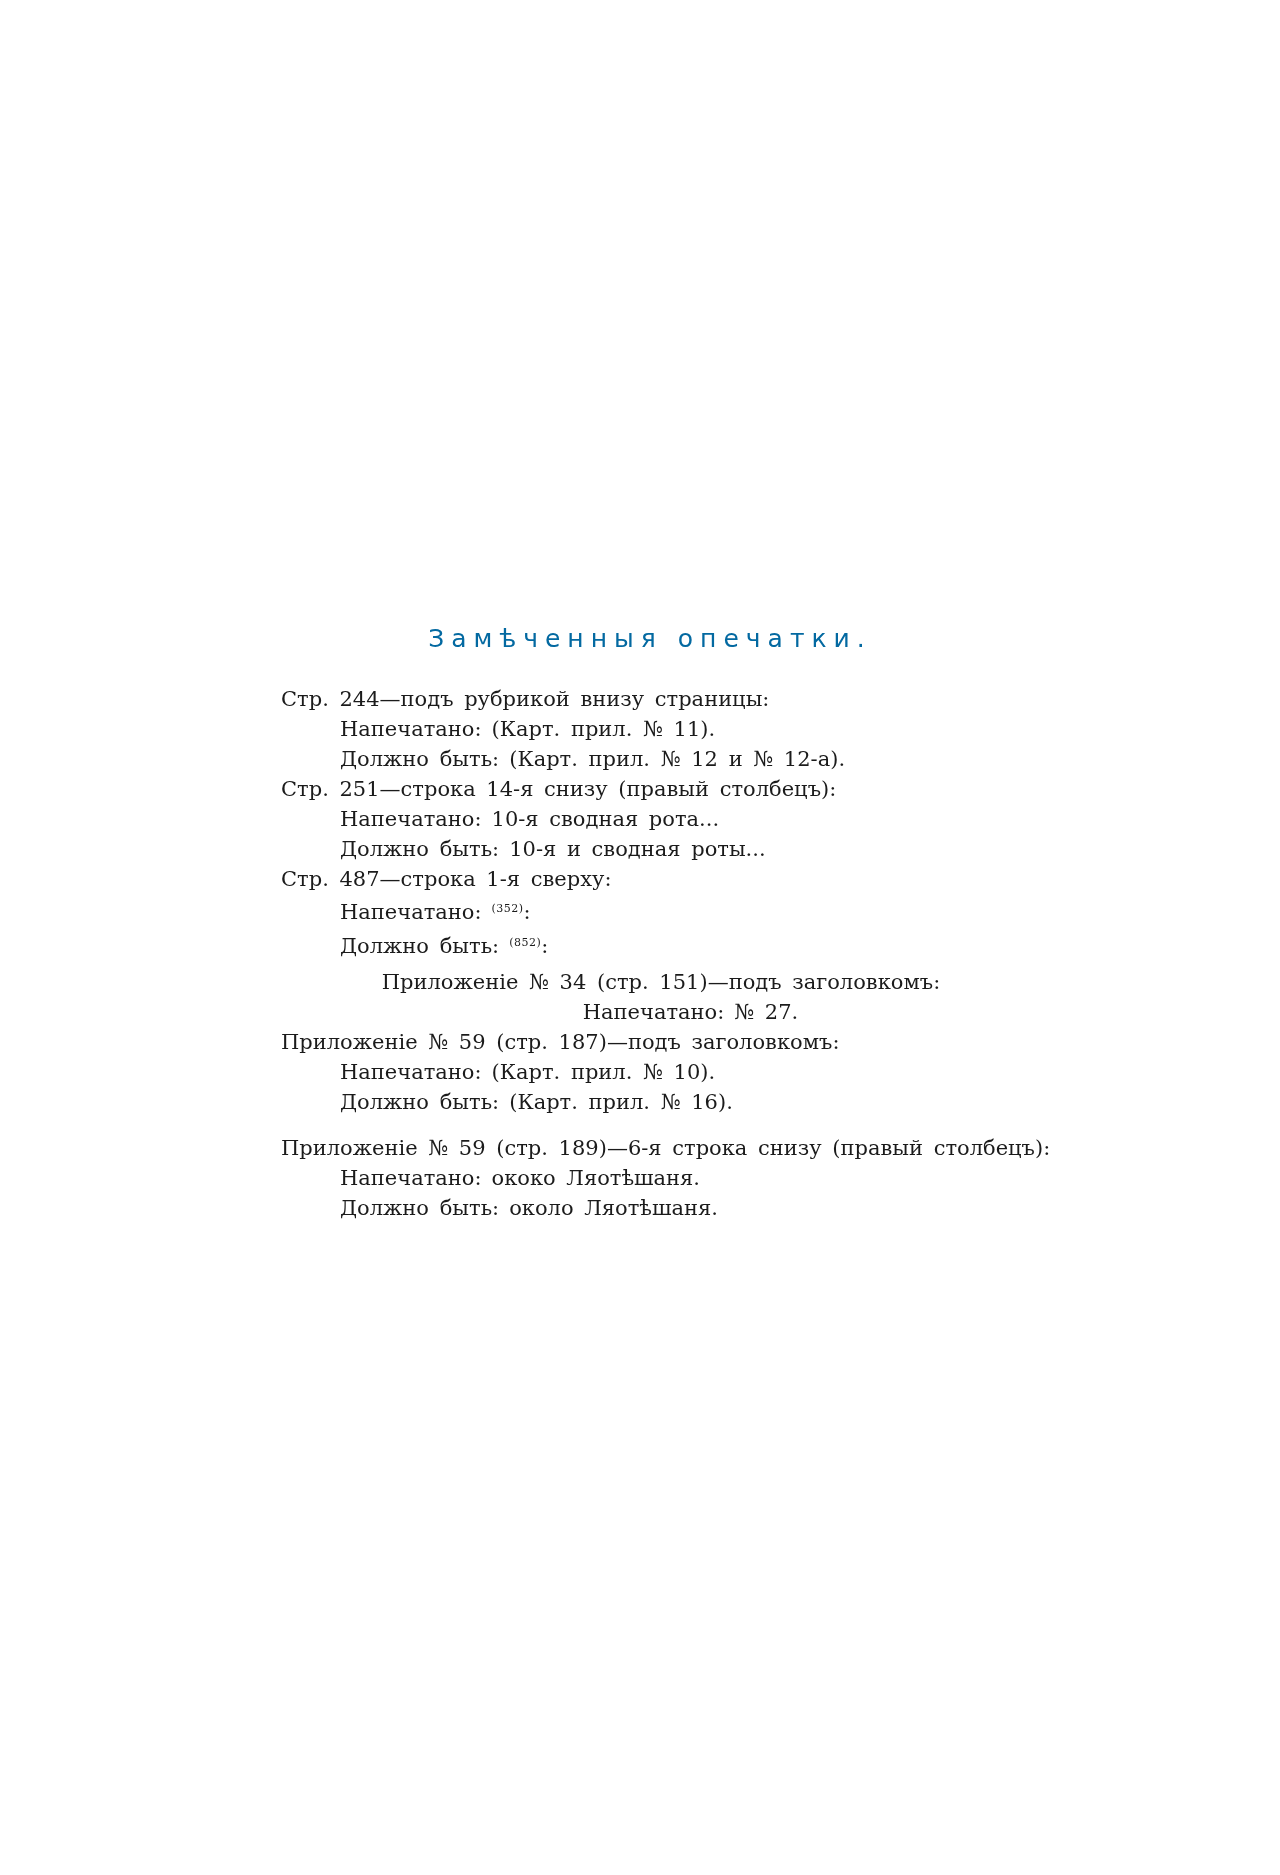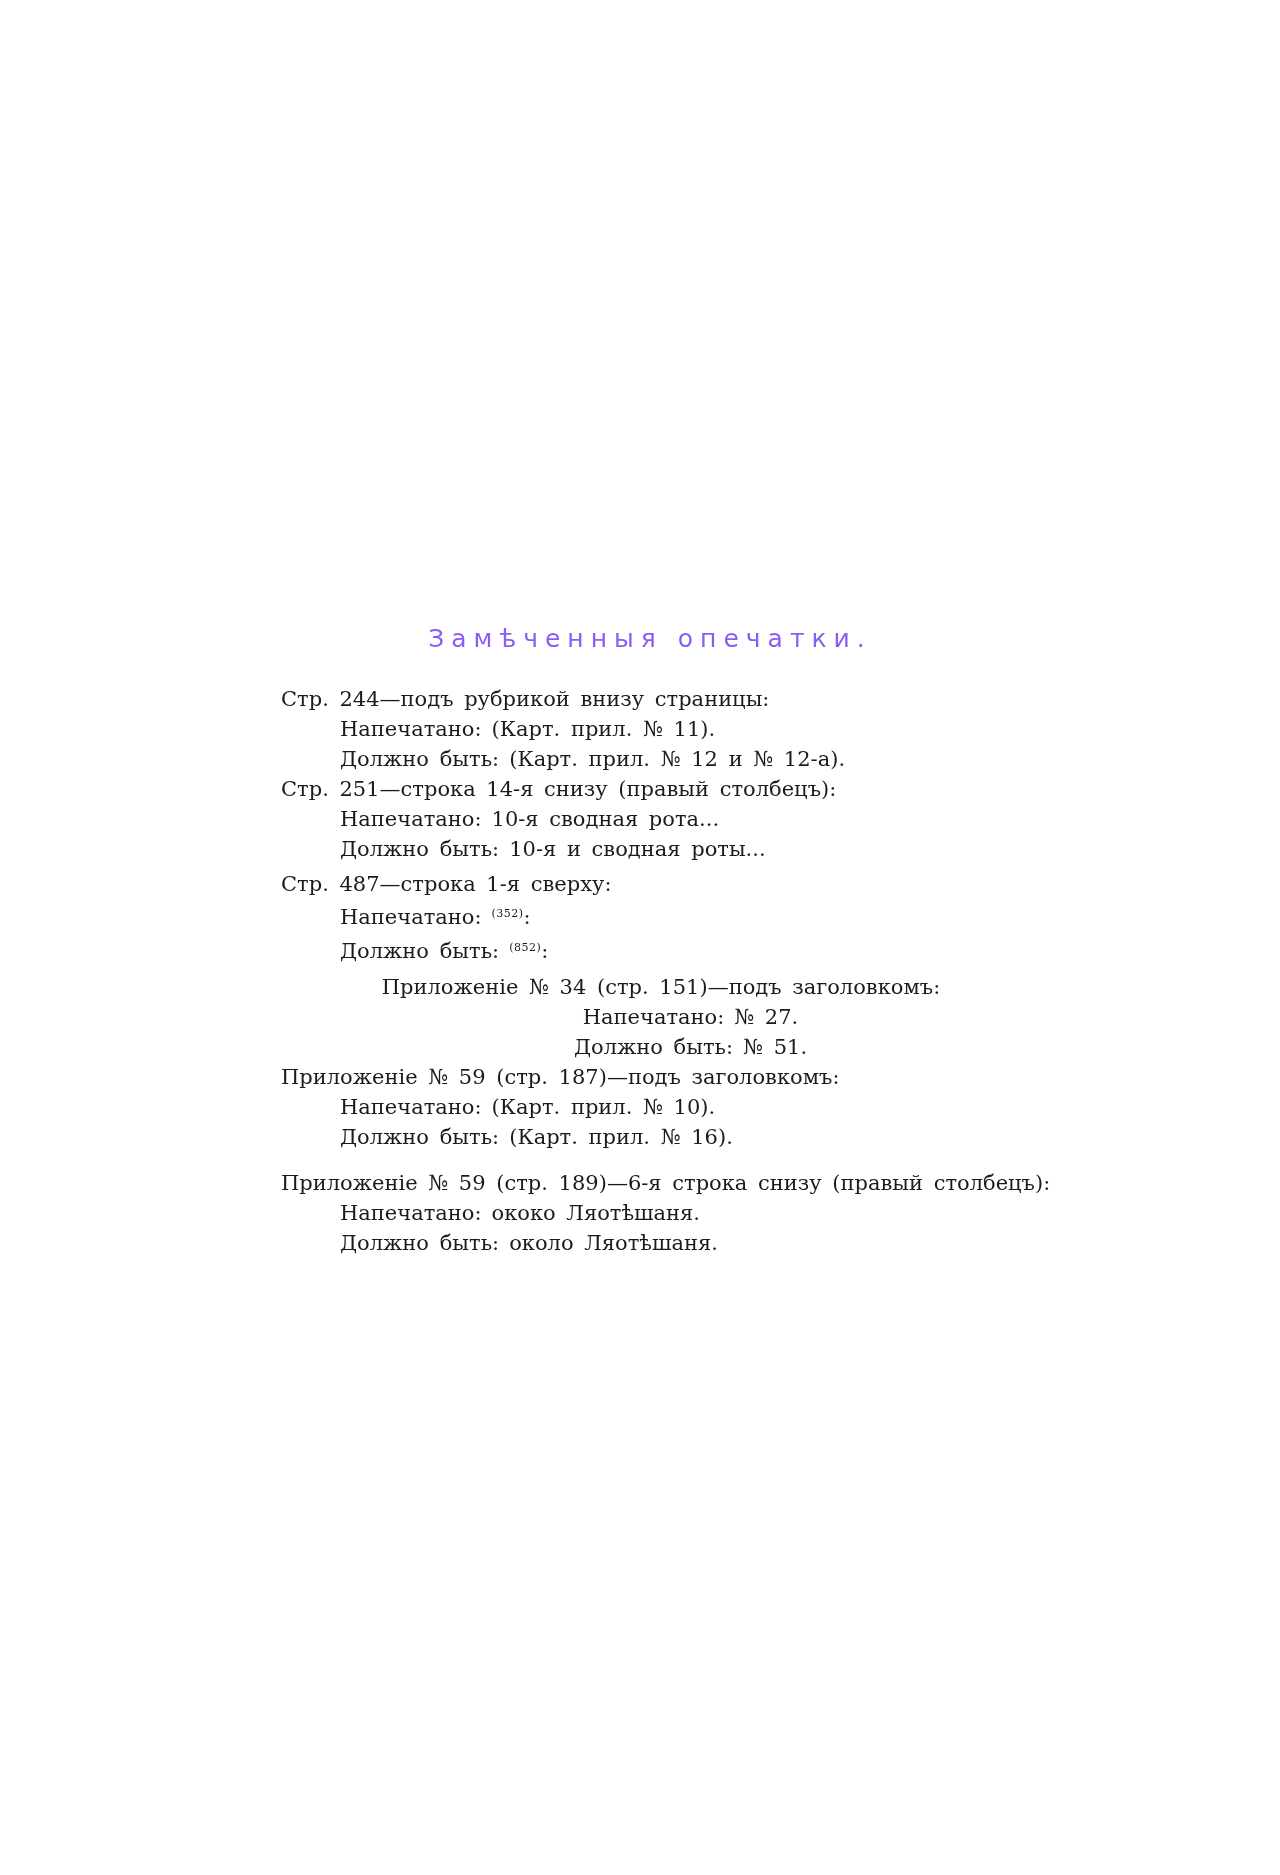--- a/index.html
+++ b/index.html
@@ -21,41 +21,41 @@
   .title {
     position: absolute;
     left: 280px;
     top: 624px;
     width: 740px;
     text-align: center;
     font-family: "DejaVu Sans", sans-serif;
     font-size: 25px;
     font-weight: 500;
     letter-spacing: 7px;
-    color: #8b5cf6;
+    color: #0369a1;
     white-space: nowrap;
   }
   .content {
     position: absolute;
     left: 281px;
     top: 684px;
     width: 760px;
     font-size: 21px;
     word-spacing: 4px;
   }
   .line {
     line-height: 30px;
     height: 30px;
     white-space: nowrap;
   }
   .ind { padding-left: 59px; }
   .lbl {
     margin-right: 10px;
   }
-  .e2 { margin-top: 5px; }
+  .e2 { }
   .e2 .should-line { margin-top: 4px; }
   .e3 { margin-top: 9px; text-align: center; }
   .e5 { margin-top: 16px; }
   sup.fnref {
     font-size: 11px;
     vertical-align: 7px;
     letter-spacing: 0.5px;
   }
   .tail { font-size: 21px; }
 </style>
@@ -96,23 +96,20 @@
       <div class="line ind should-line">
         <span class="lbl">Должно быть:</span><sup class="fnref">(852)</sup><span class="tail">:</span>
       </div>
     </div>
 
     <div class="entry e3">
       <div class="line loc">Приложеніе № 34 (стр. 151)—подъ заголовкомъ:</div>
       <div class="line ind">
         <span class="lbl">Напечатано:</span><span class="val">№ 27.</span>
       </div>
-      <div class="line ind should-line">
-        <span class="lbl">Должно быть:</span><span class="val">№ 51.</span>
-      </div>
     </div>
 
     <div class="entry e4">
       <div class="line loc">Приложеніе № 59 (стр. 187)—подъ заголовкомъ:</div>
       <div class="line ind">
         <span class="lbl">Напечатано:</span><span class="val">(Карт. прил. № 10).</span>
       </div>
       <div class="line ind should-line">
         <span class="lbl">Должно быть:</span><span class="val">(Карт. прил. № 16).</span>
       </div>

